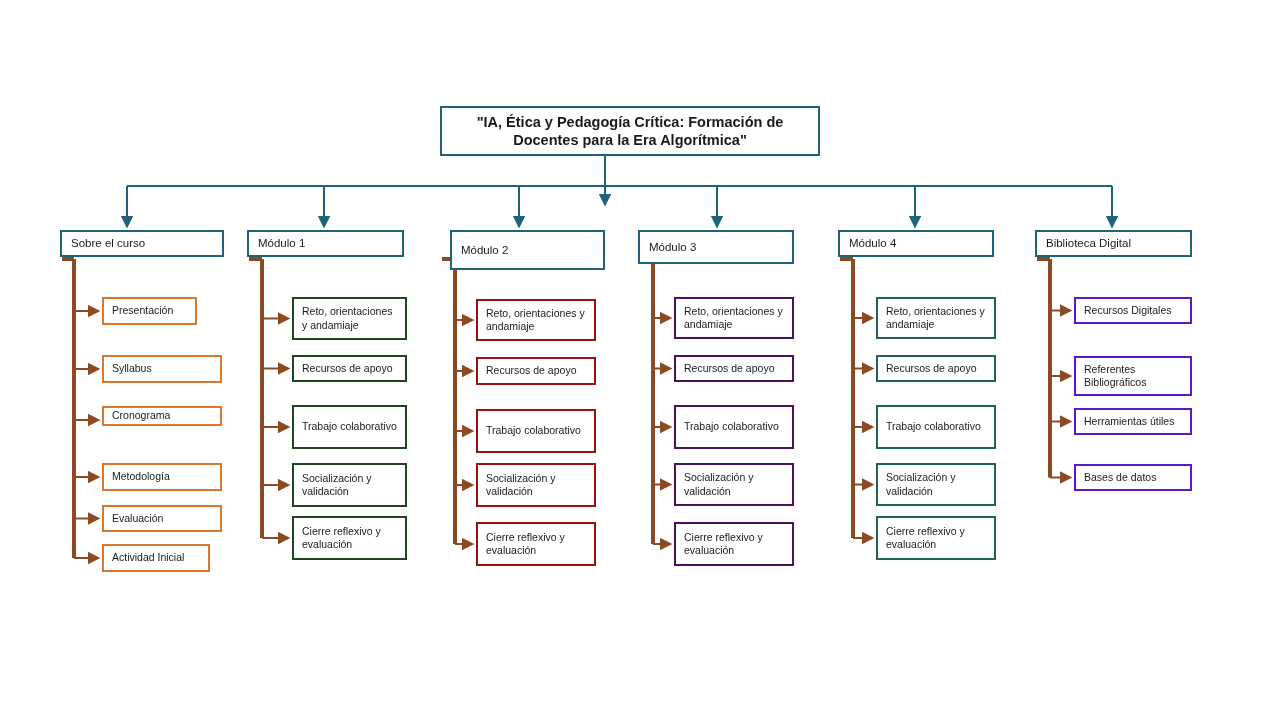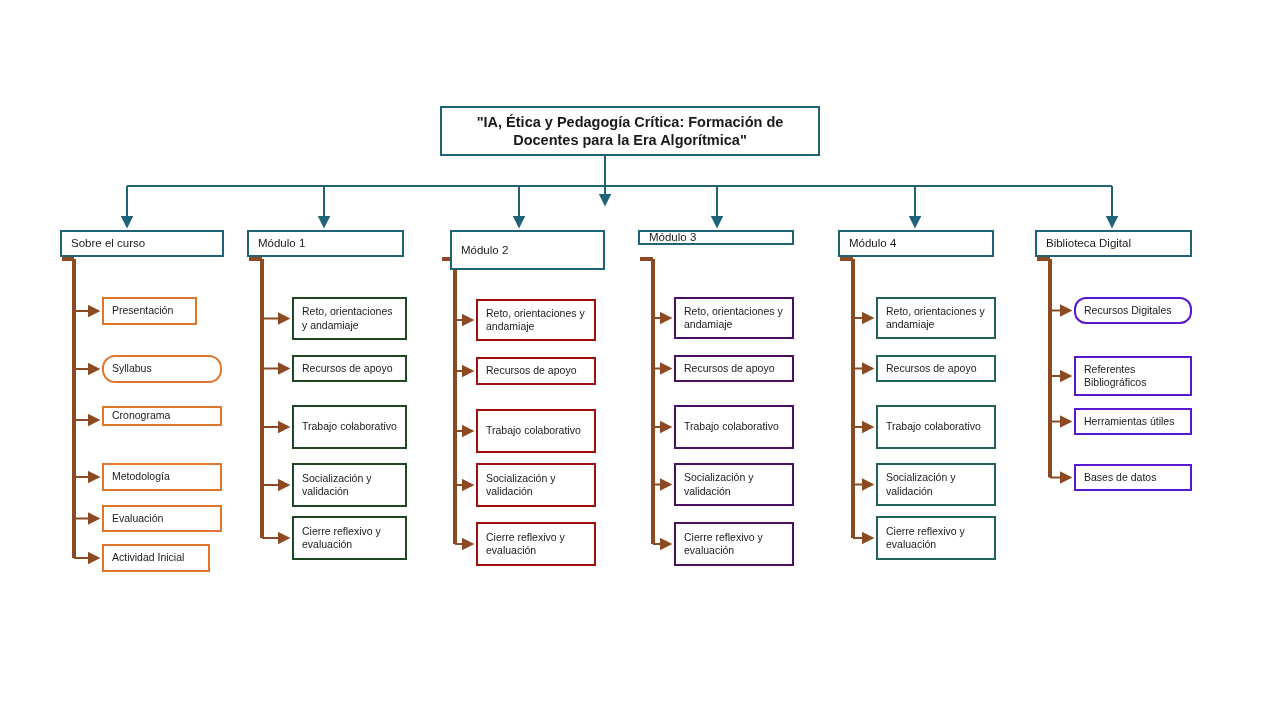--- a/index.html
+++ b/index.html
@@ -122,21 +122,21 @@
     <span>"IA, Ética y Pedagogía Crítica: Formación de Docentes para la Era Algorítmica"</span>
   </div>
 
   <div id="nodes">
       <div class="node cat-node" style="left: 60px; top: 230px; width: 164px; height: 27px; border-color: rgb(31, 99, 121);">
         <span>Sobre el curso</span>
       </div>
       <div class="node leaf-node" style="left: 102px; top: 297px; width: 95px; height: 28px; border-color: rgb(224, 118, 43);">
         <span>Presentación</span>
       </div>
-      <div class="node leaf-node" style="left: 102px; top: 355px; width: 120px; height: 28px; border-color: rgb(224, 118, 43); border-radius: 13px;">
+      <div class="node leaf-node" style="left: 102px; top: 355px; width: 120px; height: 28px; border-color: rgb(224, 118, 43);">
         <span>Syllabus</span>
       </div>
       <div class="node leaf-node" style="left: 102px; top: 406px; width: 120px; height: 20px; border-color: rgb(224, 118, 43);">
         <span>Cronograma</span>
       </div>
       <div class="node leaf-node" style="left: 102px; top: 463px; width: 120px; height: 28px; border-color: rgb(224, 118, 43);">
         <span>Metodología</span>
       </div>
       <div class="node leaf-node" style="left: 102px; top: 505px; width: 120px; height: 27px; border-color: rgb(224, 118, 43);">
         <span>Evaluación</span>
@@ -173,21 +173,21 @@
       </div>
       <div class="node leaf-node" style="left: 476px; top: 409px; width: 120px; height: 44px; border-color: rgb(160, 15, 15);">
         <span>Trabajo colaborativo</span>
       </div>
       <div class="node leaf-node" style="left: 476px; top: 463px; width: 120px; height: 44px; border-color: rgb(160, 15, 15);">
         <span>Socialización y validación</span>
       </div>
       <div class="node leaf-node" style="left: 476px; top: 522px; width: 120px; height: 44px; border-color: rgb(160, 15, 15);">
         <span>Cierre reflexivo y evaluación</span>
       </div>
-      <div class="node cat-node" style="left: 638px; top: 230px; width: 156px; height: 15px; border-color: rgb(31, 99, 121);">
+      <div class="node cat-node" style="left: 638px; top: 230px; width: 156px; height: 34px; border-color: rgb(31, 99, 121);">
         <span>Módulo 3</span>
       </div>
       <div class="node leaf-node" style="left: 674px; top: 297px; width: 120px; height: 42px; border-color: rgb(75, 16, 96);">
         <span>Reto, orientaciones y andamiaje</span>
       </div>
       <div class="node leaf-node" style="left: 674px; top: 355px; width: 120px; height: 27px; border-color: rgb(75, 16, 96);">
         <span>Recursos de apoyo</span>
       </div>
       <div class="node leaf-node" style="left: 674px; top: 405px; width: 120px; height: 44px; border-color: rgb(75, 16, 96);">
         <span>Trabajo colaborativo</span>
@@ -212,21 +212,21 @@
       </div>
       <div class="node leaf-node" style="left: 876px; top: 463px; width: 120px; height: 43px; border-color: rgb(31, 99, 89);">
         <span>Socialización y validación</span>
       </div>
       <div class="node leaf-node" style="left: 876px; top: 516px; width: 120px; height: 44px; border-color: rgb(31, 99, 89);">
         <span>Cierre reflexivo y evaluación</span>
       </div>
       <div class="node cat-node" style="left: 1035px; top: 230px; width: 157px; height: 27px; border-color: rgb(31, 99, 121);">
         <span>Biblioteca Digital</span>
       </div>
-      <div class="node leaf-node" style="left: 1074px; top: 297px; width: 118px; height: 27px; border-color: rgb(91, 22, 207); border-radius: 12px;">
+      <div class="node leaf-node" style="left: 1074px; top: 297px; width: 118px; height: 27px; border-color: rgb(91, 22, 207);">
         <span>Recursos Digitales</span>
       </div>
       <div class="node leaf-node" style="left: 1074px; top: 356px; width: 118px; height: 40px; border-color: rgb(91, 22, 207);">
         <span>Referentes Bibliográficos</span>
       </div>
       <div class="node leaf-node" style="left: 1074px; top: 408px; width: 118px; height: 27px; border-color: rgb(91, 22, 207);">
         <span>Herramientas útiles</span>
       </div>
       <div class="node leaf-node" style="left: 1074px; top: 464px; width: 118px; height: 27px; border-color: rgb(91, 22, 207);">
         <span>Bases de datos</span>

